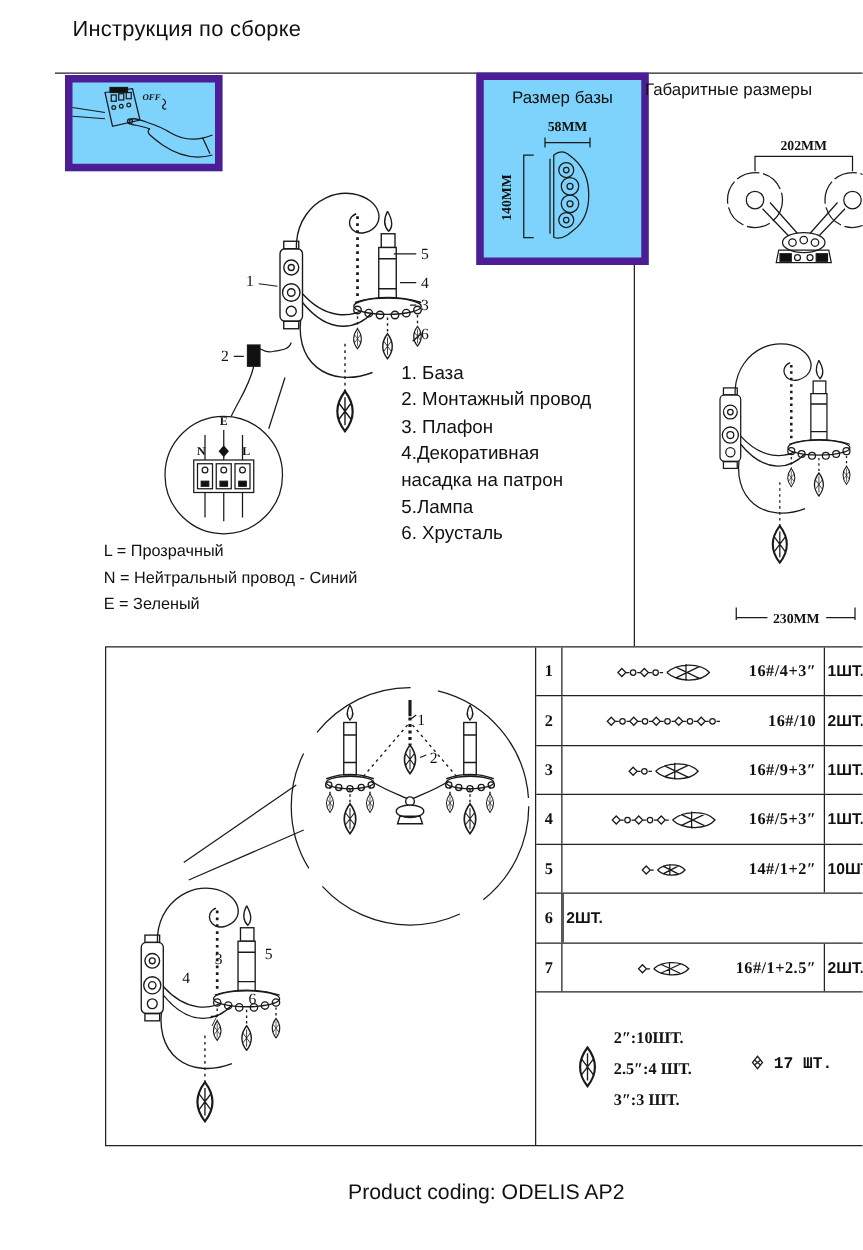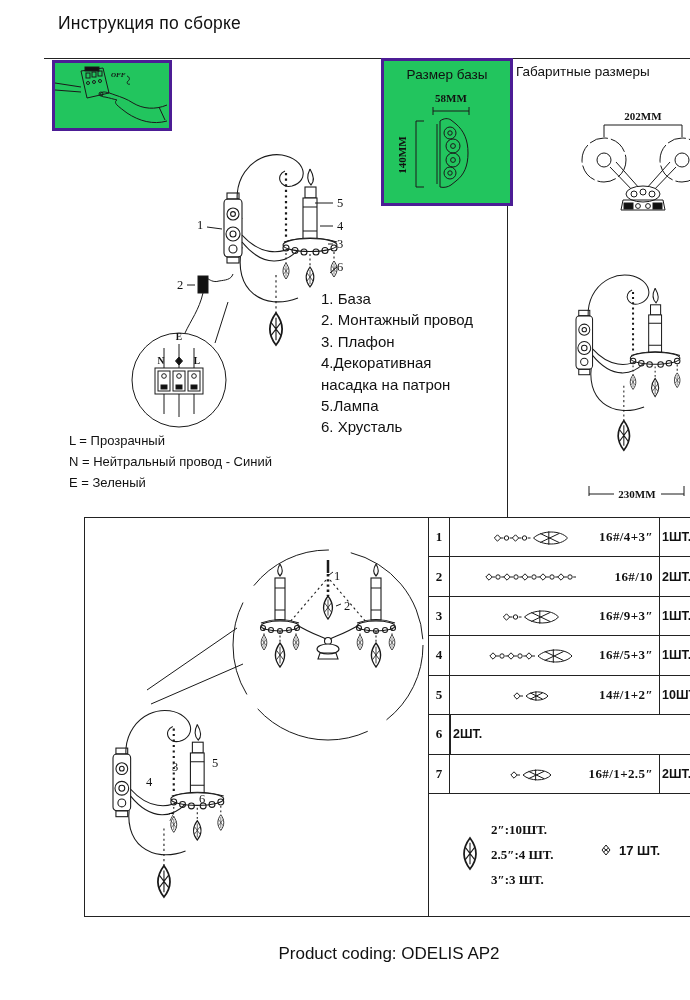--- a/index.html
+++ b/index.html
@@ -1,47 +1,47 @@
 <!DOCTYPE html>
 <html><head>
 <meta charset="utf-8">
 <style>
   html,body{margin:0;padding:0;background:#fff;}
   #page{position:relative;width:690px;height:968px;background:#fff;color:#111;
         font-family:"Liberation Sans","DejaVu Sans",sans-serif;overflow:hidden;margin-left:44px;}
   .abs{position:absolute;}
   .hline{position:absolute;left:0;right:0;height:0;border-top:1px solid #222;}
   .vline{position:absolute;width:0;border-left:1px solid #222;}
-  .box{position:absolute;border:3px solid #4c1d95;background:#22c55e;}
+  .box{position:absolute;border:6px solid #4c1d95;background:#7dd3fc;}
   #page-title{left:14px;top:13px;font-size:17.5px;letter-spacing:.2px;}
   #footer{left:0;right:0;top:944px;text-align:center;font-size:17px;}
   .sec-title{font-size:13.5px;text-align:right;}
   #parts-list{left:277px;top:288px;width:162px;font-size:15px;line-height:21.4px;}
-  #wire-legend{left:25px;top:430px;font-size:13px;line-height:21px;}
+  #wire-legend{left:39px;top:430px;font-size:13px;line-height:21px;}
   svg{display:block;overflow:visible;}
   svg text{font-family:"Liberation Serif","DejaVu Serif",serif;font-weight:bold;font-size:11px;fill:#111;stroke:none;}
   svg text.co{font-weight:normal;font-size:12.5px;}
   svg text.term{font-size:9.5px;}
   svg text.off{font-style:italic;font-size:7px;font-family:"Liberation Serif",serif;}
   
   #assembly-panel{left:40px;top:517px;width:614px;height:398px;border:1px solid #222;}
   #right-col{position:absolute;left:343px;top:0;width:270px;height:398px;border-left:1px solid #222;}
   #rows{position:absolute;left:0;top:0;right:0;height:276px;display:flex;flex-direction:column;}
   .trow{flex:1;display:flex;border-bottom:1px solid #222;}
   .tnum{width:20px;border-right:1px solid #222;display:flex;align-items:center;justify-content:center;
         font-family:"Liberation Serif",serif;font-weight:bold;font-size:13px;}
   .tmid{flex:1;position:relative;}
   .tmid svg{position:absolute;left:4px;top:0;}
   .tspec{position:absolute;right:6px;top:50%;transform:translateY(-50%);
          font-family:"Liberation Serif",serif;font-weight:bold;font-size:13px;letter-spacing:.4px;white-space:nowrap;}
   .tqty{width:37px;border-left:1px solid #222;display:flex;align-items:center;padding-left:2px;
         font-family:Liberation Sans, sans-serif;font-weight:bold;font-size:12.5px;white-space:nowrap;}
   #summary{position:absolute;left:0;top:276px;right:0;bottom:0;}
   .sum-line{position:absolute;left:62px;font-family:"Liberation Serif",serif;font-weight:bold;font-size:13px;white-space:nowrap;}
-  #bead-line{position:absolute;left:190px;top:49px;font-family:Liberation Sans, sans-serif;font-weight:bold;font-size:13px;white-space:nowrap;}
+  #bead-line{position:absolute;left:190px;top:49px;font-family:Liberation Mono, monospace;font-weight:bold;font-size:13px;white-space:nowrap;}
 </style>
 </head>
 <body>
 
 <div id="page">
 
   <svg width="0" height="0" style="position:absolute" aria-hidden="true">
     <defs>
       <g id="drop" stroke="#1a1a1a" fill="none" stroke-width="1.1">
         <path d="M0,0 C4.5,6 5.5,13 0,20 C-5.5,13 -4.5,6 0,0 Z" fill="#fff"></path>

